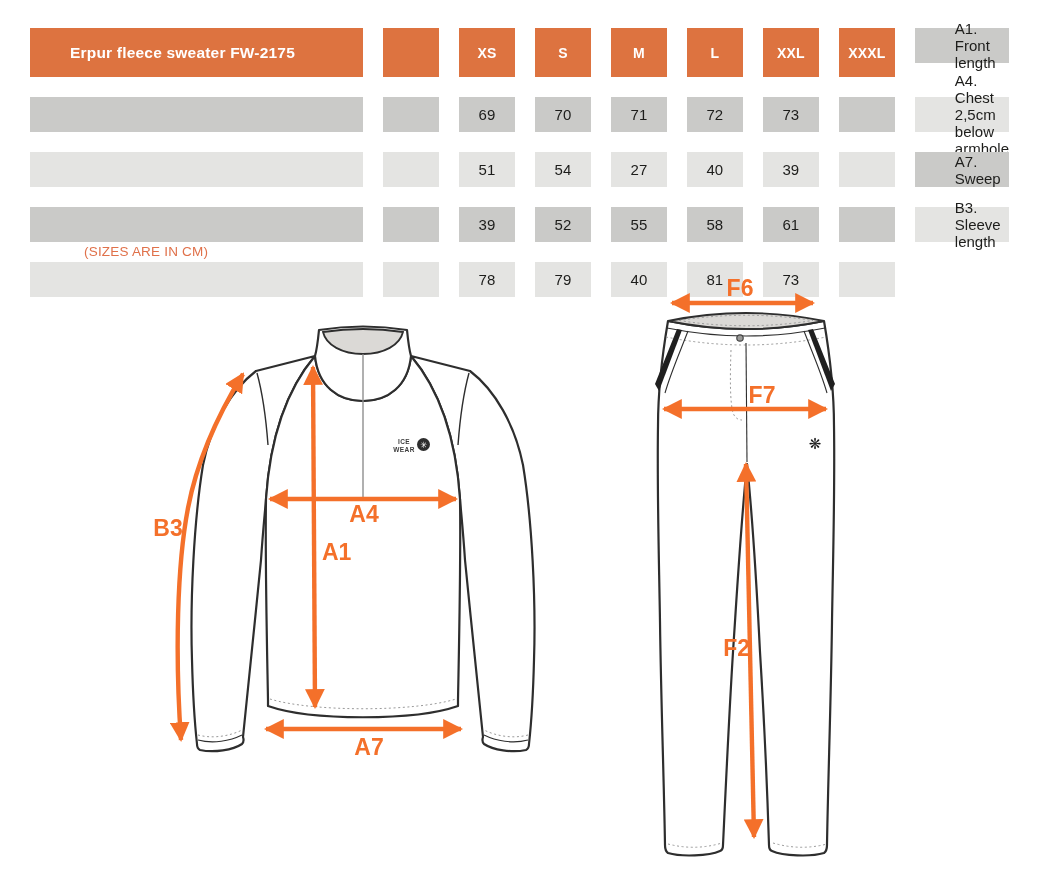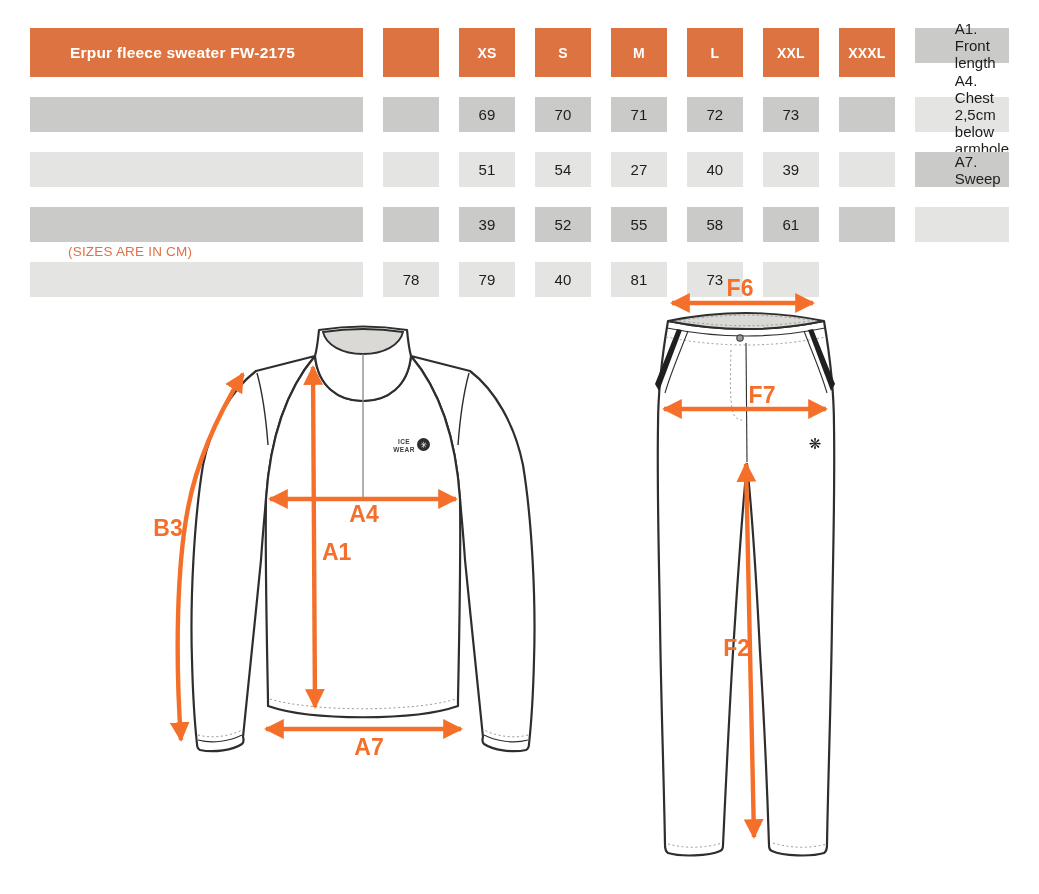--- a/index.html
+++ b/index.html
@@ -11,21 +11,21 @@
   .cell{display:flex;align-items:center;justify-content:center;
         font-size:15px;color:var(--cell-text,#1d1d1b);}
   .cell.h{height:49px;background:var(--header-bg,#dd7340);color:var(--header-text,#fff);
           font-weight:700;font-size:14px;letter-spacing:.2px;}
   .cell.b{height:35px;}
   .cell.dark{background:var(--row-dark,#cacac8);}
   .cell.light{background:var(--row-light,#e4e4e2);}
   .cell.title{justify-content:flex-start;padding-left:40px;font-size:15.5px;}
   .cell.label{justify-content:flex-start;padding-left:40px;font-size:15px;}
   
-  .note{position:absolute;left:68px;top:244px;color:var(--note-text,#e0714a);
+  .note{position:absolute;left:84px;top:244px;color:var(--note-text,#e0714a);
         font-size:13.5px;letter-spacing:.2px;}
   
   .diagram{position:absolute;left:0;top:270px;}
   .outline{fill:#fff;stroke:var(--line,#2e2e2e);stroke-width:2.2;stroke-linejoin:round;}
   .seam{fill:none;stroke:var(--line,#2e2e2e);stroke-width:1.4;}
   .thin{fill:none;stroke:var(--line,#2e2e2e);stroke-width:1.1;}
   .stitch{fill:none;stroke:var(--stitch,#9a9a9a);stroke-width:1;stroke-dasharray:2 2.6;}
   .gray{fill:var(--fill-gray,#dbd9d6);stroke:var(--line,#2e2e2e);stroke-width:1.8;}
   .zip{fill:none;stroke:#8f8f8f;stroke-width:1.4;}
   .wedge{fill:#1f1f1f;stroke:none;}
@@ -72,20 +72,21 @@
       <div class="cell b light"></div>
       <div class="cell b label dark">A7. Sweep</div>
       <div class="cell b dark"></div>
       <div class="cell b dark"></div>
       <div class="cell b dark">39</div>
       <div class="cell b dark">52</div>
       <div class="cell b dark">55</div>
       <div class="cell b dark">58</div>
       <div class="cell b dark">61</div>
       <div class="cell b dark"></div>
+      <div class="cell b label light">B3. Sleeve length</div>
       <div class="cell b light"></div>
       <div class="cell b light"></div>
       <div class="cell b light">78</div>
       <div class="cell b light">79</div>
       <div class="cell b light">40</div>
       <div class="cell b light">81</div>
       <div class="cell b light">73</div>
       <div class="cell b light"></div>
     </div>
 

